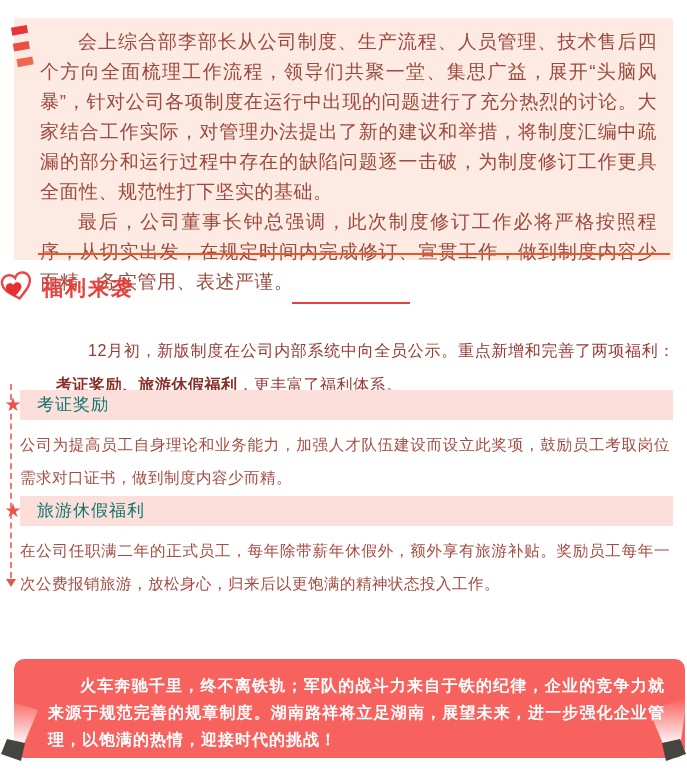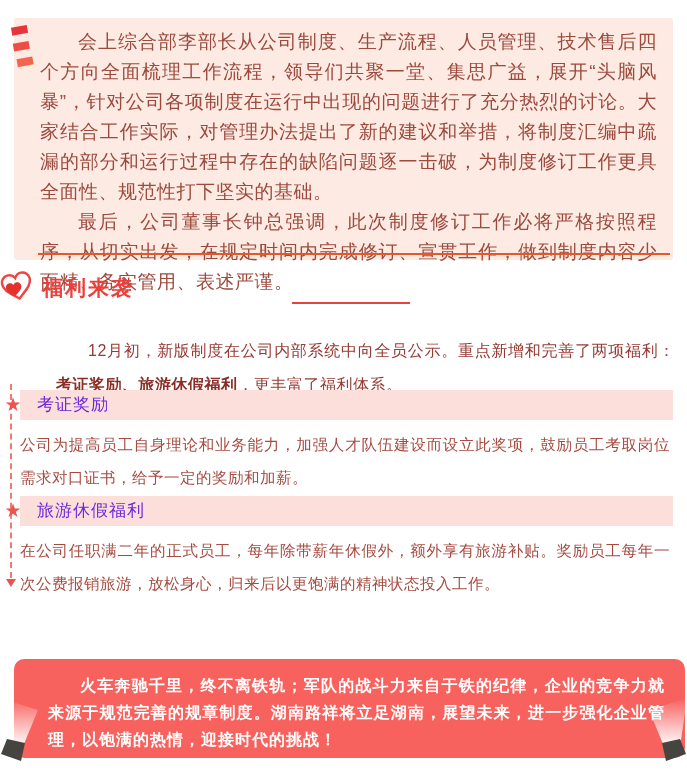--- a/index.html
+++ b/index.html
@@ -51,21 +51,21 @@
   .guide-arrow{
     position:absolute;left:6px;top:579px;width:0;height:0;
     border-left:5px solid transparent;border-right:5px solid transparent;
     border-top:8px solid #e85550;
   }
   
   .section-bar{
     position:absolute;left:20px;width:653px;height:30px;background:#fcdfdb;
   }
   .section-bar .bar-label{
-    font-size:17px;line-height:30px;color:#6d28d9;padding-left:17px;letter-spacing:1px;
+    font-size:17px;line-height:30px;color:#0f766e;padding-left:17px;letter-spacing:1px;
   }
   .bar-cert{top:390px;}
   .bar-travel{top:496px;}
   .star{
     position:absolute;left:3px;width:20px;height:20px;font-size:19px;line-height:20px;
     color:#ee544d;text-align:center;
   }
   .star-cert{top:395px;}
   .star-travel{top:501px;}
   .section-body{
@@ -134,21 +134,21 @@
 
   <p class="benefits-intro"><span>12月初，新版制度在公司内部系统中向全员公示。重点新增和完善了两项福利：</span><b>考证奖励、旅游休假福利</b><span>，更丰富了福利体系。</span></p>
 
   <div class="guide-line"></div>
   <div class="guide-arrow"></div>
 
   <div class="star star-cert">★</div>
   <div class="section-bar bar-cert">
     <div class="bar-label">考证奖励</div>
   </div>
-  <p class="section-body body-cert">公司为提高员工自身理论和业务能力，加强人才队伍建设而设立此奖项，鼓励员工考取岗位需求对口证书，给予一定的奖励和加薪。</p>
+  <p class="section-body body-cert">公司为提高员工自身理论和业务能力，加强人才队伍建设而设立此奖项，鼓励员工考取岗位需求对口证书，做到制度内容少而精。</p>
 
   <div class="star star-travel">★</div>
   <div class="section-bar bar-travel">
     <div class="bar-label">旅游休假福利</div>
   </div>
   <p class="section-body body-travel">在公司任职满二年的正式员工，每年除带薪年休假外，额外享有旅游补贴。奖励员工每年一次公费报销旅游，放松身心，归来后以更饱满的精神状态投入工作。</p>
 
 
   <div class="closing-box">
     <p>火车奔驰千里，终不离铁轨；军队的战斗力来自于铁的纪律，企业的竞争力就来源于规范完善的规章制度。湖南路祥将立足湖南，展望未来，进一步强化企业管理，以饱满的热情，迎接时代的挑战！</p>

